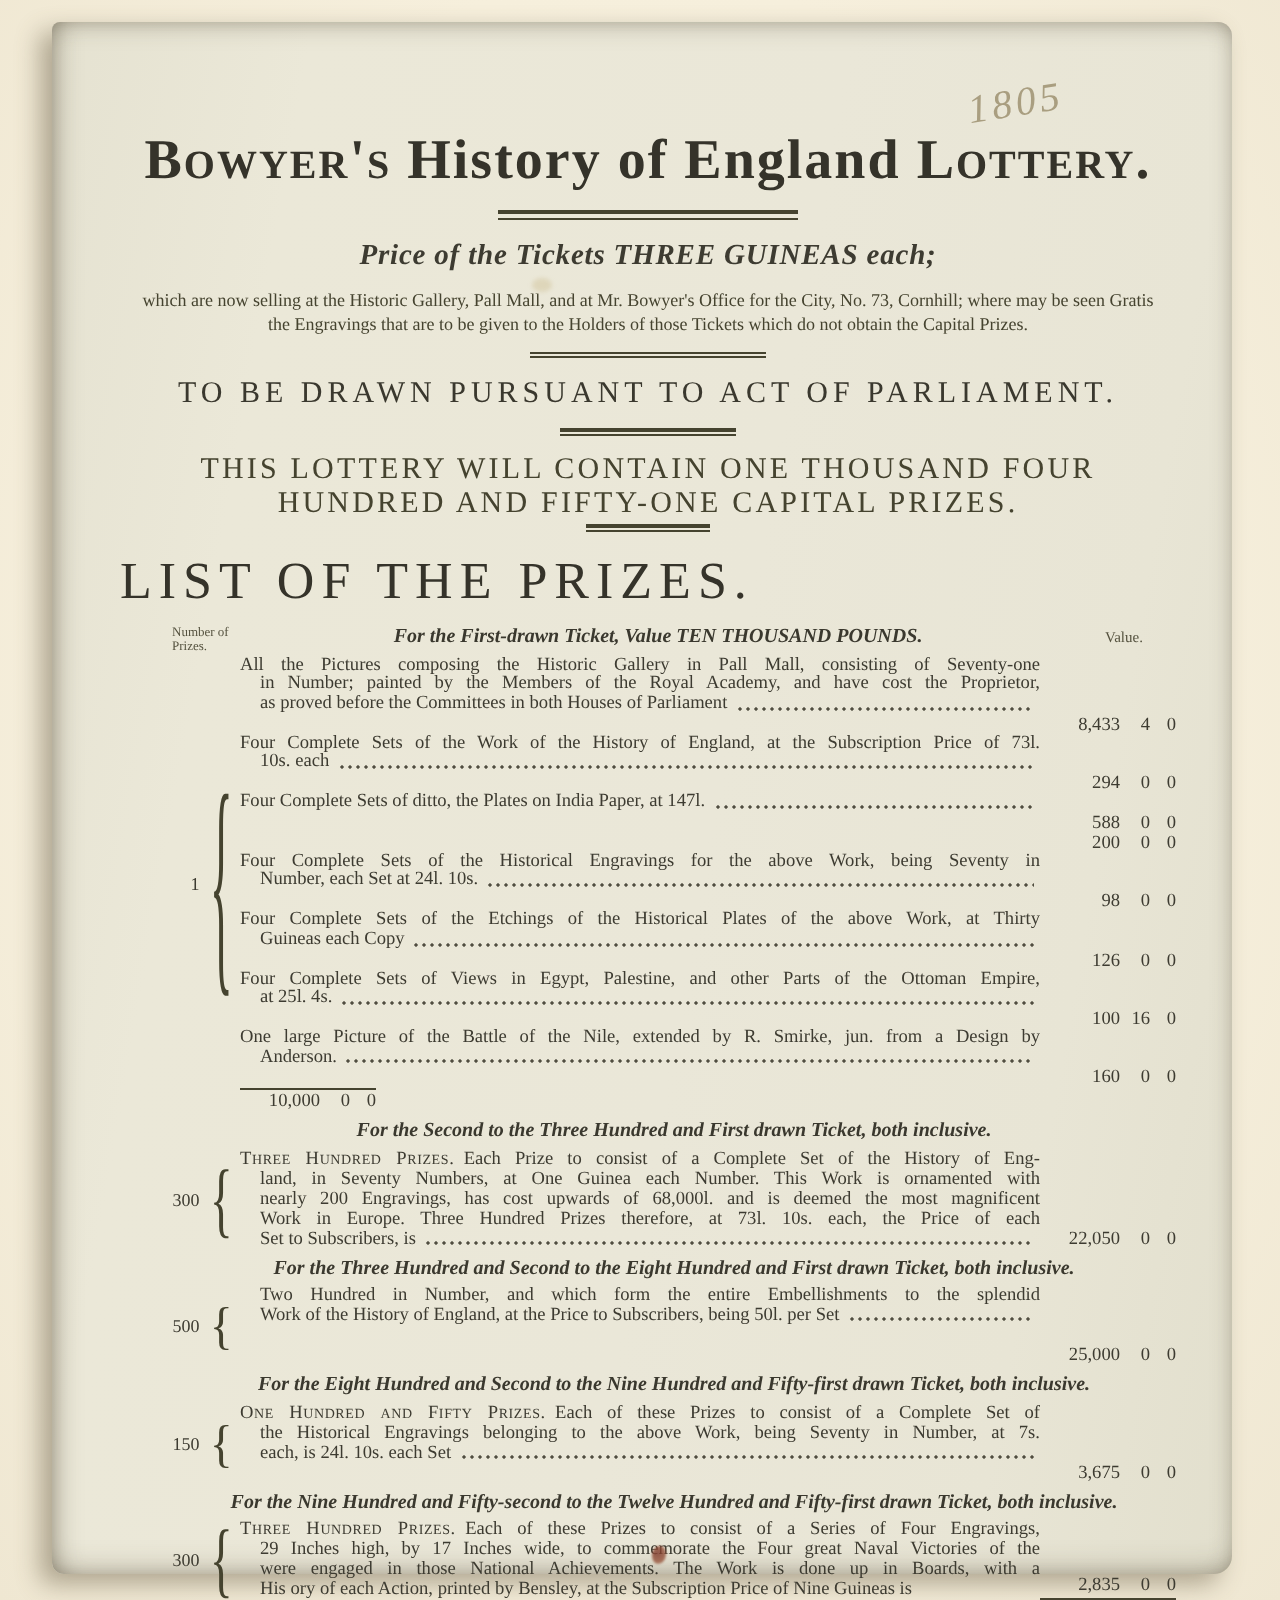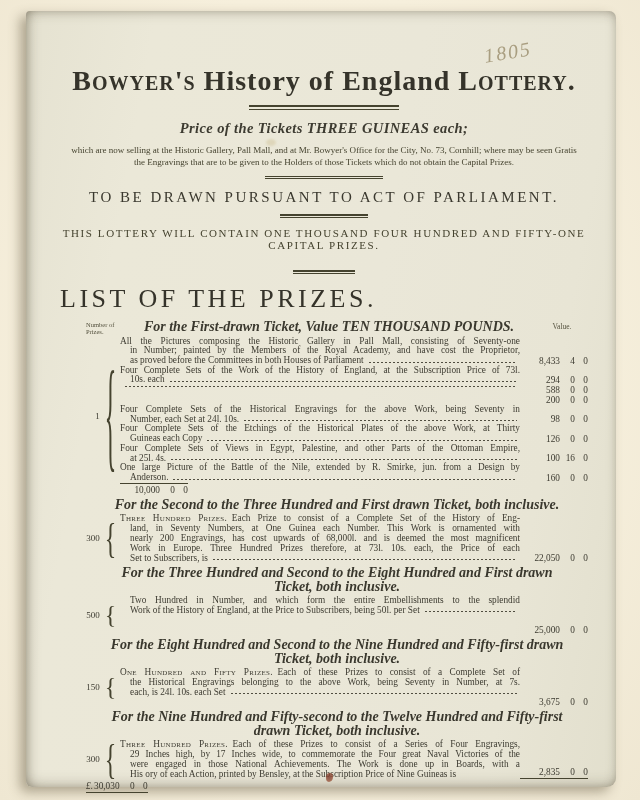--- a/index.html
+++ b/index.html
@@ -38,42 +38,42 @@
     margin:2px 0 8px;letter-spacing:.4px;
   }
   .note{
     text-align:center;font-size:9px;line-height:11.5px;margin:0 auto 8px;width:98%;
     color:#45432f;
   }
   .drawn{
     text-align:center;font-size:15px;letter-spacing:2.5px;margin:2px 0 8px;color:#3a382e;
   }
   .capital{
-    text-align:center;font-size:11px;letter-spacing:1.6px;margin:0 0 19px;color:#45432f;
+    text-align:center;font-size:15px;letter-spacing:1.6px;margin:0 0 1px;color:#45432f;
   }
   .list-title{
     text-align:left;font-size:26px;letter-spacing:3.5px;margin:4px 0 3px;color:#35332a;
   }
   .prizes{margin-left:26px;width:502px;font-size:9.3px;}
   .hdr-row{display:flex;align-items:flex-start;margin-bottom:1px;}
   .num-hdr{width:36px;font-size:6.5px;line-height:7px;color:#55523f;padding-top:4px;}
   .val-hdr{width:52px;font-size:7.5px;text-align:center;color:#55523f;padding-top:5px;}
   .sec1-hdr{flex:1;}
   .sec-header{
-    font-style:italic;font-weight:bold;font-size:14px;line-height:13.5px;
+    font-style:italic;font-weight:bold;font-size:10px;line-height:13.5px;
     text-align:center;max-width:470px;margin:3px auto 2px;color:#3a382e;
   }
   .block{display:flex;}
   .numcol{width:34px;display:flex;align-items:center;justify-content:flex-end;}
   .count{font-size:9px;text-align:right;padding-right:1px;}
   .brace{font-size:40px;line-height:40px;font-weight:400;color:#45432f;display:block;}
   .brace-s1{transform:scaleX(.6) scaleY(3.05);}
   .bodycol{width:400px;}
   .itemscol{flex:1;}
-  .item{display:flex;}
+  .item{display:flex;flex-direction:column;}
   .ibody{width:400px;}
   .line{line-height:9.7px;text-align:justify;text-align-last:justify;}
   .cont{padding-left:10px;}
   .lastline{display:flex;align-items:baseline;line-height:9.7px;}
   .lastline .txt{white-space:nowrap;}
   .leader{
     flex:1;height:3px;align-self:flex-end;margin:0 3px 2px 4px;
     background-image:radial-gradient(circle,#504d40 .7px,transparent .95px);
     background-size:4px 3px;background-repeat:repeat-x;background-position:left bottom;
   }
@@ -167,20 +167,21 @@
                 <span class="vg">
                   <span class="vl">294</span>
                   <span class="vs">0</span>
                   <span class="vd">0</span>
                 </span>
               </div>
             </div>
             <div class="item">
               <div class="ibody">
                 <div class="lastline">
+                  <span class="txt">Four Complete Sets of ditto, the Plates on India Paper, at 147l.</span>
                   <span class="leader"></span>
                 </div>
               </div>
               <div class="ival">
                 <span class="vg">
                   <span class="vl">588</span>
                   <span class="vs">0</span>
                   <span class="vd">0</span>
                 </span>
               </div>

